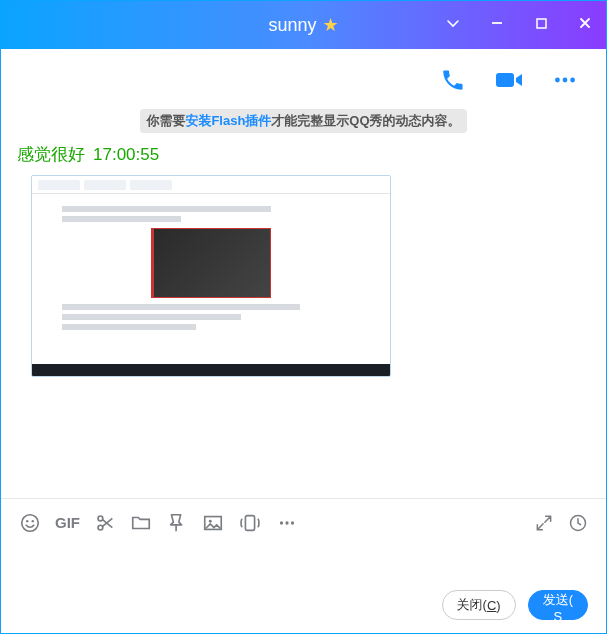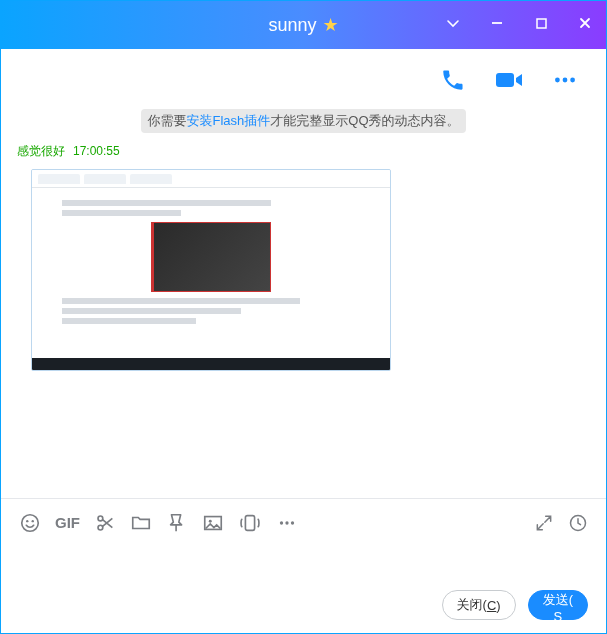--- a/index.html
+++ b/index.html
@@ -55,24 +55,25 @@
     overflow: hidden;
   }
   .flash-notice {
     background: #e8e8e8;
     color: #555;
     font-size: 13px;
     border-radius: 4px;
     padding: 3px 6px;
     display: inline-block;
     margin: 0 auto 10px auto;
+    font-weight: bold;
   }
   .flash-wrap { text-align: center; }
   .flash-notice a { color: #1a8cff; text-decoration: none; }
-  .msg-meta { color: #18a800; font-size: 12px; margin-bottom: 9px; }
+  .msg-meta { color: #18a800; font-size: 17px; margin-bottom: 9px; }
   .msg-meta .sender { margin-right: 8px; }
   .screenshot-thumb {
     width: 360px;
     height: 202px;
     border: 1px solid #bcd7ee;
     border-radius: 2px;
     background: #f5f7fa;
     margin-left: 14px;
     display: flex; flex-direction: column;
     overflow: hidden;

